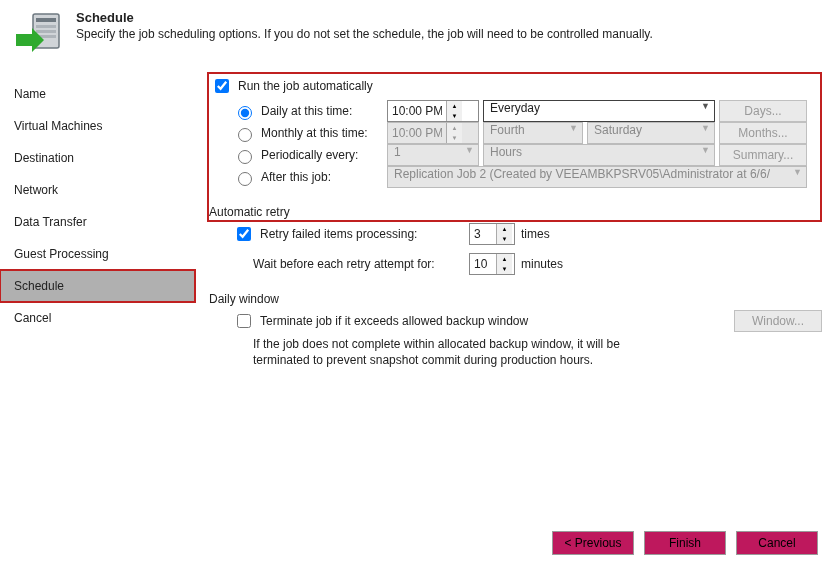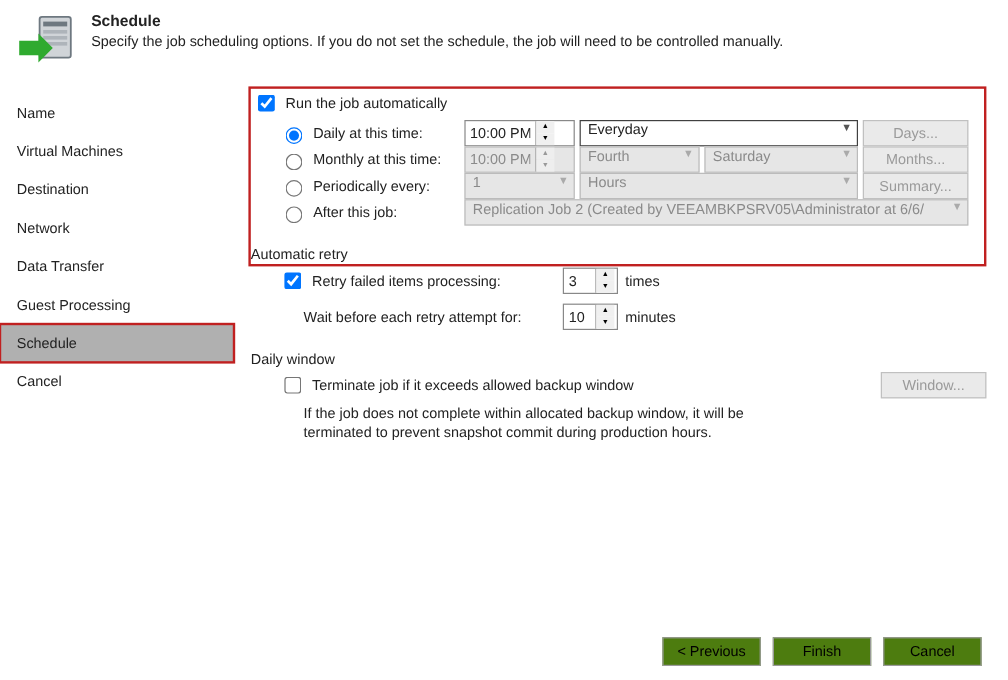--- a/index.html
+++ b/index.html
@@ -145,21 +145,21 @@
   .dropdown.disabled {
     background: #e6e6e6;
     border-color: #bbb;
     color: #8a8a8a;
   }
   .dropdown .chev { font-size: 9px; color: #555; }
   .dropdown.disabled .chev { color: #aaa; }
   .btn {
     height: 22px;
     border: 1px solid #9a9a9a;
-    background: #4d7c0f;
+    background: #be185d;
     font-size: 12px;
     padding: 0 10px;
     cursor: pointer;
     min-width: 80px;
   }
   .btn.disabled {
     color: #9a9a9a;
     background: #eaeaea;
     border-color: #c0c0c0;
     cursor: default;

